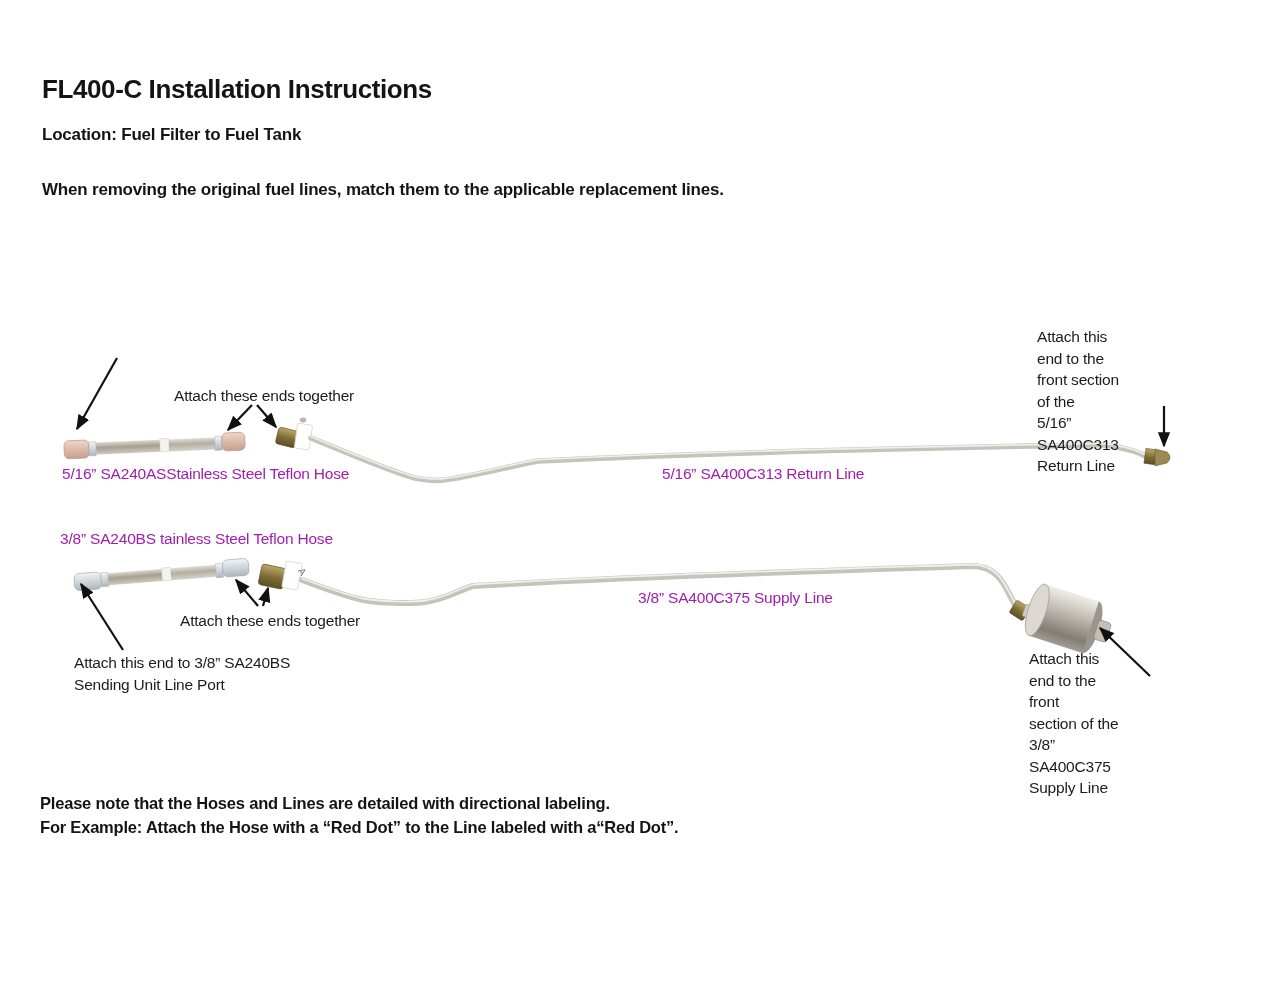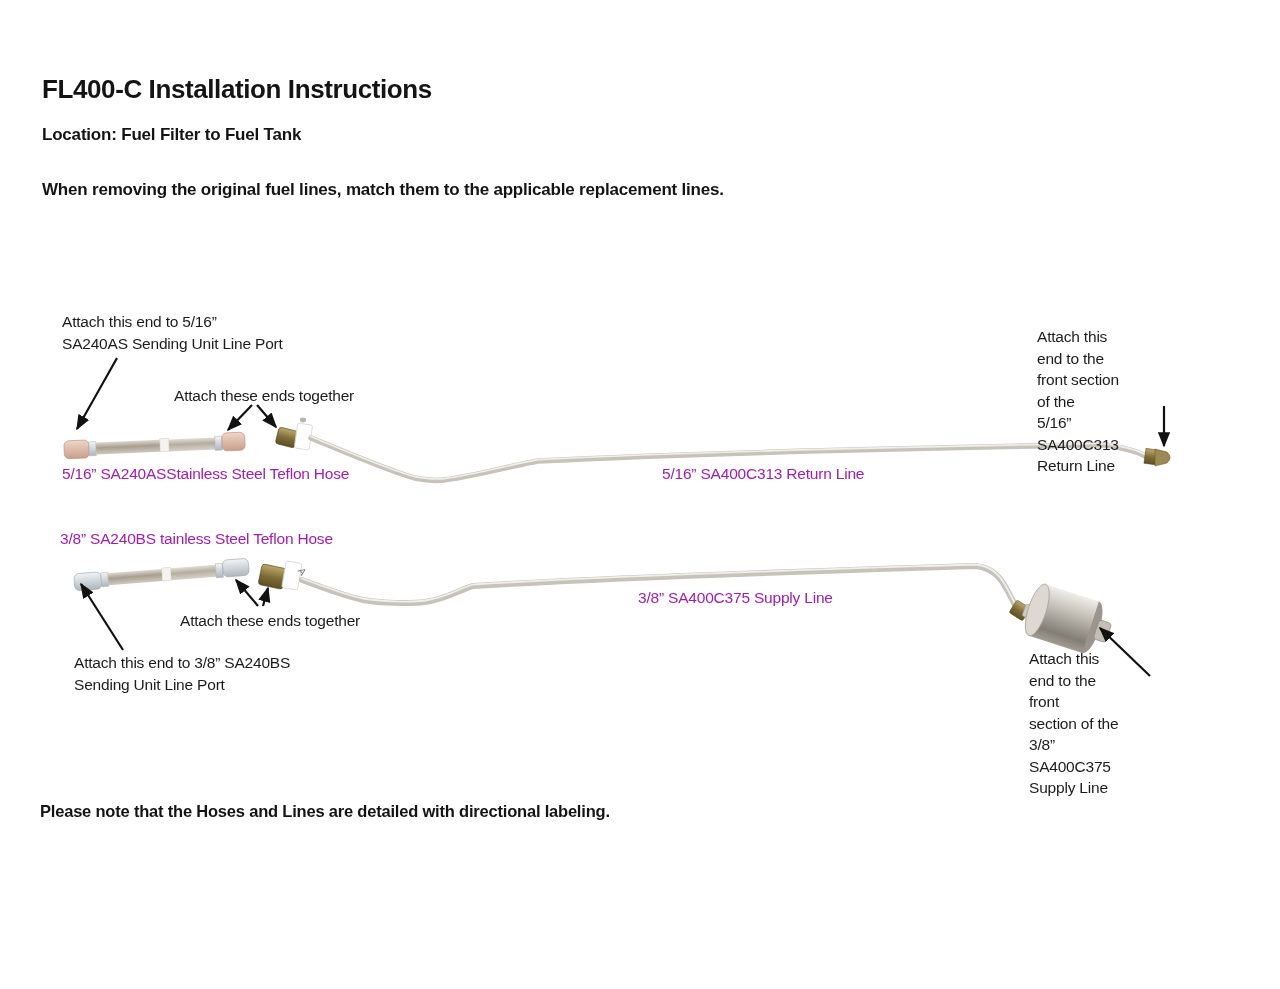--- a/index.html
+++ b/index.html
@@ -10,21 +10,21 @@
   }
   .page { position:relative; width:1124px; height:989px; }
   .abs { position:absolute; }
   .title { font-size:26px; font-weight:bold; letter-spacing:-0.4px; color:#141414; white-space:nowrap; }
   .subhead { font-size:17px; font-weight:bold; letter-spacing:-0.2px; color:#141414; white-space:nowrap; }
   .callout {
     font-size:15.5px; line-height:21.5px; letter-spacing:-0.2px;
     white-space:pre-line; color:#1c1c1c;
   }
   .label { font-size:15.5px; letter-spacing:-0.2px; color:#a21caf; white-space:nowrap; }
-  .note-line { font-size:16.5px; font-weight:bold; letter-spacing:-0.2px; line-height:24px; color:#141414; white-space:nowrap;margin-top:8px; }
+  .note-line { font-size:16.5px; font-weight:bold; letter-spacing:-0.2px; line-height:24px; color:#141414; white-space:nowrap; }
   svg.diagram { position:absolute; left:0; top:0; }
 </style>
 </head>
 <body>
 
 <div class="page">
 
   <div class="abs title" style="left:42px; top:74px;">FL400-C Installation Instructions</div>
   <div class="abs subhead" style="left:42px; top:180px;">When removing the original fuel lines, match them to the applicable replacement lines.</div>
   <div class="abs subhead" style="left:42px; top:125px;">Location: Fuel Filter to Fuel Tank</div>
@@ -115,22 +115,20 @@
       <line x1="252" y1="405" x2="228" y2="430" marker-end="url(#ah)"></line>
       <line x1="257" y1="405" x2="276" y2="427" marker-end="url(#ah)"></line>
       <line x1="1164" y1="406" x2="1164" y2="446" marker-end="url(#ah)"></line>
       <line x1="258" y1="606" x2="236" y2="580" marker-end="url(#ah)"></line>
       <line x1="263" y1="606" x2="268" y2="588" marker-end="url(#ah)"></line>
       <line x1="123" y1="650" x2="81" y2="584" marker-end="url(#ah)"></line>
       <line x1="1150" y1="676" x2="1100" y2="628" marker-end="url(#ah)"></line>
     </g>
   </svg>
 
-  <div class="abs callout" style="left:62px; top:311px;">Attach this end to 5/16”
-SA240AS Sending Unit Line Port</div>
 
   <div class="abs callout" style="left:174px; top:385px;">Attach these ends together</div>
 
   <div class="abs callout" style="left:1037px; top:326px;">Attach this end to the
 front section of the
 5/16” SA400C313
 Return Line</div>
 
   <div class="abs label" style="left:62px; top:465px;">5/16” SA240ASStainless Steel Teflon Hose</div>
 
@@ -144,15 +142,16 @@
 Sending Unit Line Port</div>
 
   <div class="abs label" style="left:638px; top:589px;">3/8” SA400C375 Supply Line</div>
 
   <div class="abs callout" style="left:993px; top:648px;margin-left:36px;">Attach this end to the front
 section of the 3/8” SA400C375
 Supply Line</div>
 
   <div class="abs" style="left:40px; top:791px;">
     <div class="note-line">Please note that the Hoses and Lines are detailed with directional labeling.</div>
+    <div class="note-line">For Example: Attach the Hose with a “Red Dot” to the Line labeled with a“Red Dot”.</div>
   </div>
 
 </div>
 
 </body></html>

